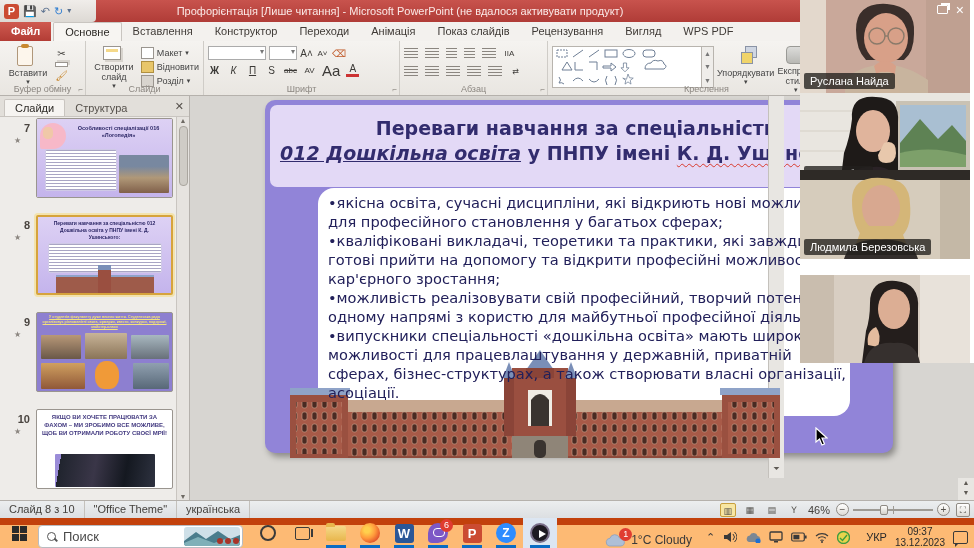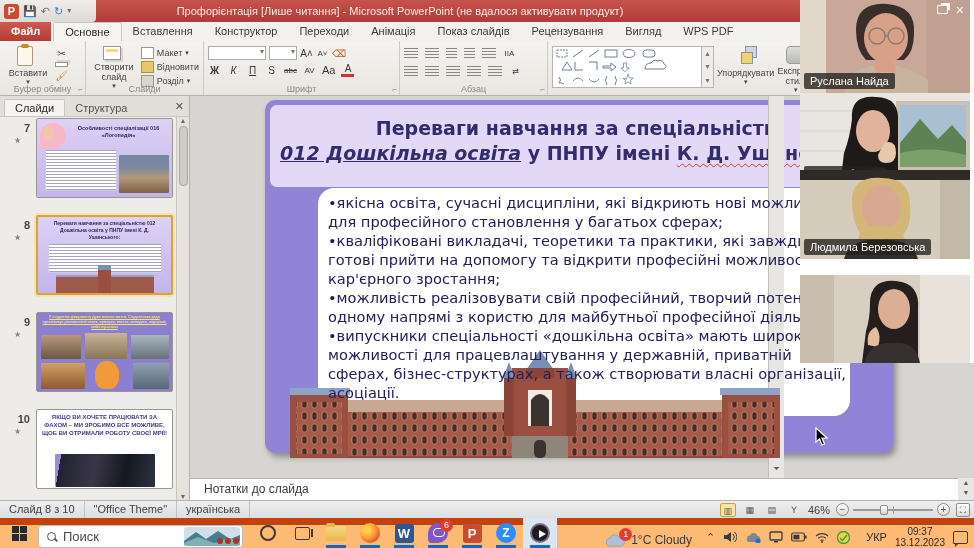--- a/index.html
+++ b/index.html
@@ -252,21 +252,21 @@
           <span class="fbtn" style="font-size:8px">A˅</span>
           <span class="fbtn" style="color:#c05a2a">⌫</span>
         </div>
         <div class="srow" style="gap:6px">
           <span class="fbtn b">Ж</span>
           <span class="fbtn i">К</span>
           <span class="fbtn u">П</span>
           <span class="fbtn">S</span>
           <span class="fbtn strike">abc</span>
           <span class="fbtn" style="font-size:8px">AV</span>
-          <span class="fbtn" style="font-size:11px">Aa</span>
+          <span class="fbtn" style="font-size:15px">Aa</span>
           <span class="fbtn colr">A</span>
         </div>
       </div>
       <div class="glabel">Шрифт</div>
       <div class="launcher">⌐</div>
     </div>
 
     <div class="rgroup" style="width:148px">
       <div style="display:flex;flex-direction:column;gap:5px;width:100%;padding-top:3px">
         <div class="srow" style="gap:7px">
@@ -349,20 +349,21 @@
             <span class="fbtn" style="color:#5a78a8">✎</span>
             <span>Контур фігури</span>
             <span style="font-size:7px">▾</span>
           </div>
         <div class="srow">
             <span class="fbtn" style="color:#8a8a8a">❏</span>
             <span>Ефекти для фігур</span>
             <span style="font-size:7px">▾</span>
           </div>
       </div>
+      <div class="glabel">Креслення</div>
       <div class="launcher">⌐</div>
     </div>
 
     <div class="rgroup" style="width:104px;border-right:none">
       <div class="smallcol" style="padding-top:4px">
         <div class="srow">
             <span class="fbtn" style="color:#4a68a0;font-weight:bold">АА</span>
             <span>Знайти</span>
           </div>
         <div class="srow">
@@ -484,23 +485,20 @@
   </div>
 
   <div class="vscroll">
     <div class="vs-bottom">
       <div>▼</div>
       <div>⏶<br>⏶</div>
       <div>⏷<br>⏷</div>
     </div>
   </div>
 
-  <div class="notes">
-    <span>Нотатки до слайда</span>
-  </div>
   <div class="notes-scroll">▲<br>▼</div>
 
   <div class="statusbar">
     <div class="st-cell">Слайд 8 з 10</div>
     <div class="st-cell">"Office Theme"</div>
     <div class="st-cell">українська</div>
     <div class="st-right">
       <span class="viewbtn on">▥</span>
       <span class="viewbtn">▦</span>
       <span class="viewbtn">▤</span>

